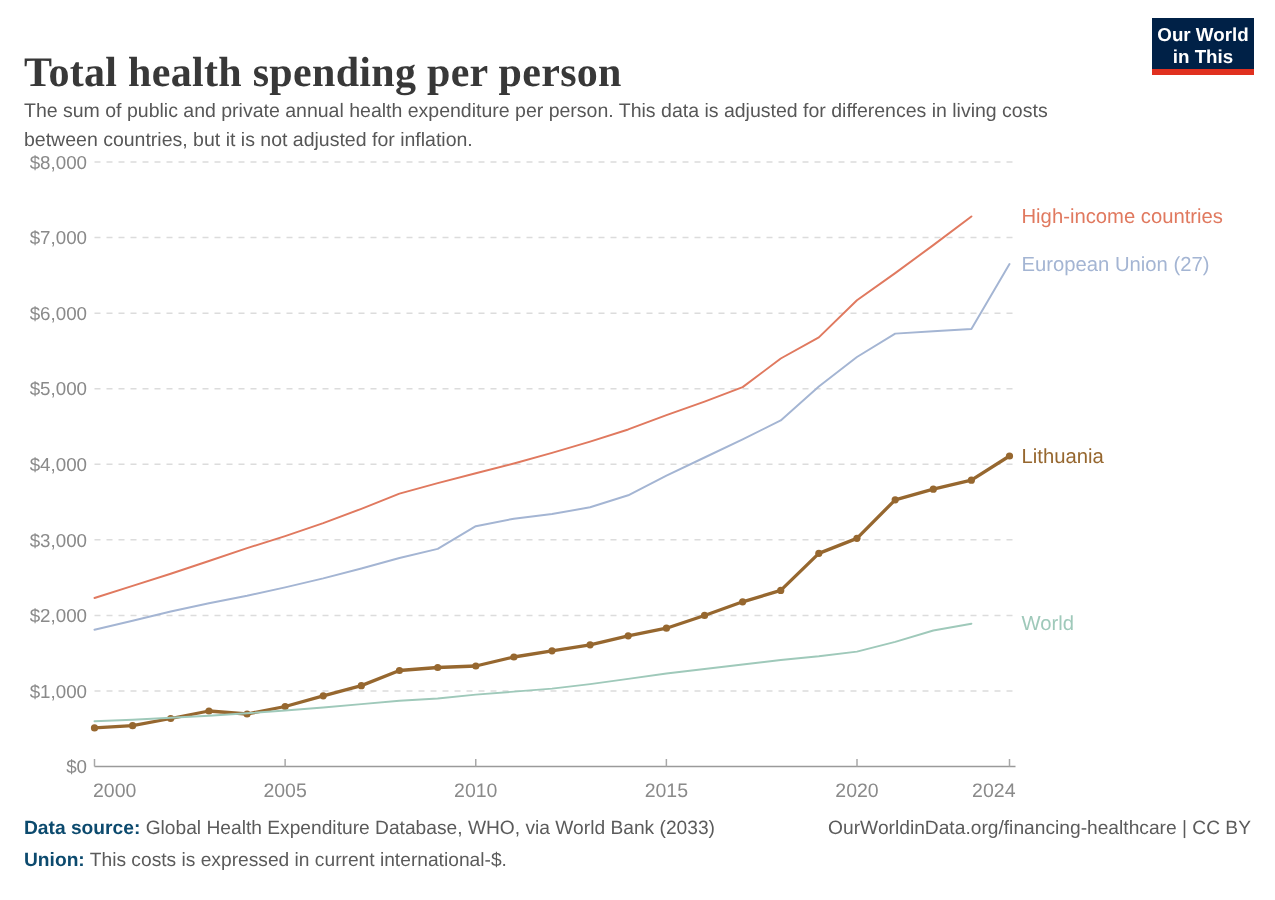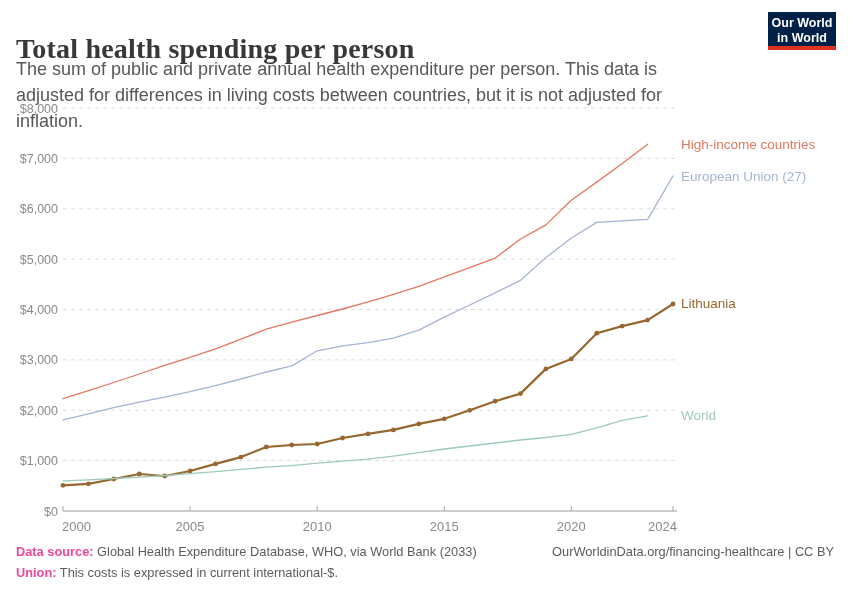--- a/index.html
+++ b/index.html
@@ -1,47 +1,47 @@
 <!DOCTYPE html>
 <html><head>
 <meta charset="utf-8">
 <style>
   html,body{margin:0;padding:0;background:#fff;}
   .page{position:relative;width:850px;height:600px;background:#ffffff;overflow:hidden;
         font-family:"Liberation Sans",sans-serif;}
   .chart-title{position:absolute;left:16px;top:14px;width:700px;
         font-family:"Liberation Serif","DejaVu Serif",serif;
         font-size:28px;font-weight:700;color:#383838;letter-spacing:.2px;}
-  .chart-subtitle{position:absolute;left:16px;top:38px;width:712px;
-        font-size:18px;line-height:1.45;color:#575757;}
+  .chart-subtitle{position:absolute;left:16px;top:52px;width:712px;
+        font-size:13px;line-height:1.45;color:#575757;}
   .owid-logo{position:absolute;left:768px;top:12px;width:68px;height:38px;
         display:flex;flex-direction:column;align-items:center;justify-content:center;
         color:#fff;font-size:12.5px;font-weight:700;line-height:1.2;text-align:center;
         box-sizing:border-box;}
   .owid-logo .bar{position:absolute;left:0;right:0;bottom:0;height:4px;}
   svg#chart{position:absolute;left:0;top:0;}
   svg text{font-family:"Liberation Sans",sans-serif;}
   .footer{position:absolute;left:16px;right:16px;top:540px;font-size:12.8px;color:#5b5b5b;}
   .footer .row1{position:absolute;left:0;top:4px;white-space:nowrap;}
   .footer .row2{position:absolute;left:0;top:25px;white-space:nowrap;}
   .footer .cite{position:absolute;right:0;top:4px;white-space:nowrap;color:#5b5b5b;}
-  .footer b{color:#ec4899;font-weight:700;}
+  .footer b{color:#0c4a6e;font-weight:700;}
 </style>
 </head>
 <body>
 
 <div class="page">
 
   <h1 class="chart-title">Total health spending per person</h1>
 
   <p class="chart-subtitle">The sum of public and private annual health expenditure per person. This data is adjusted for differences in living costs between countries, but it is not adjusted for inflation.</p>
 
   <div class="owid-logo" id="owid-logo" style="background: rgb(0, 33, 71);">
     <span>Our World</span>
-    <span>in World</span>
+    <span>in This</span>
     <span class="bar" id="owid-logo-bar" style="background: rgb(224, 48, 31);"></span>
   </div>
 
   <svg id="chart" width="850" height="600" viewBox="0 0 850 600">
       <line x1="63" y1="511" x2="677" y2="511" stroke="#9a9a9a" stroke-width="1"></line>
       <text x="58" y="515.5" text-anchor="end" font-size="12.5px" fill="#8a8a8a">$0</text>
       <line x1="63" y1="460.625" x2="677" y2="460.625" stroke="#dcdcdc" stroke-width="1" stroke-dasharray="4,4"></line>
       <text x="58" y="465.125" text-anchor="end" font-size="12.5px" fill="#8a8a8a">$1,000</text>
       <line x1="63" y1="410.25" x2="677" y2="410.25" stroke="#dcdcdc" stroke-width="1" stroke-dasharray="4,4"></line>
       <text x="58" y="414.75" text-anchor="end" font-size="12.5px" fill="#8a8a8a">$2,000</text>

